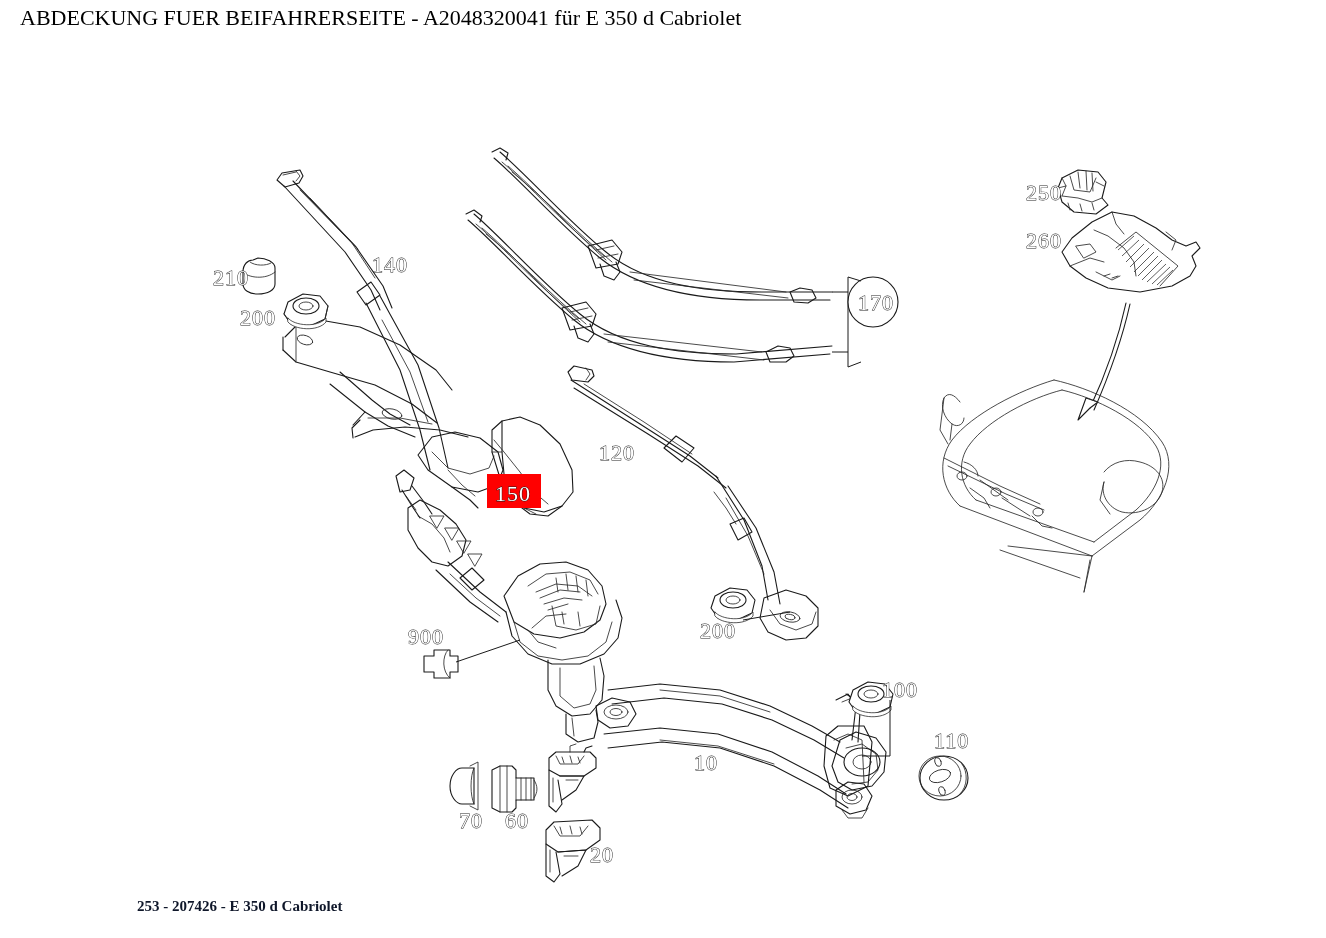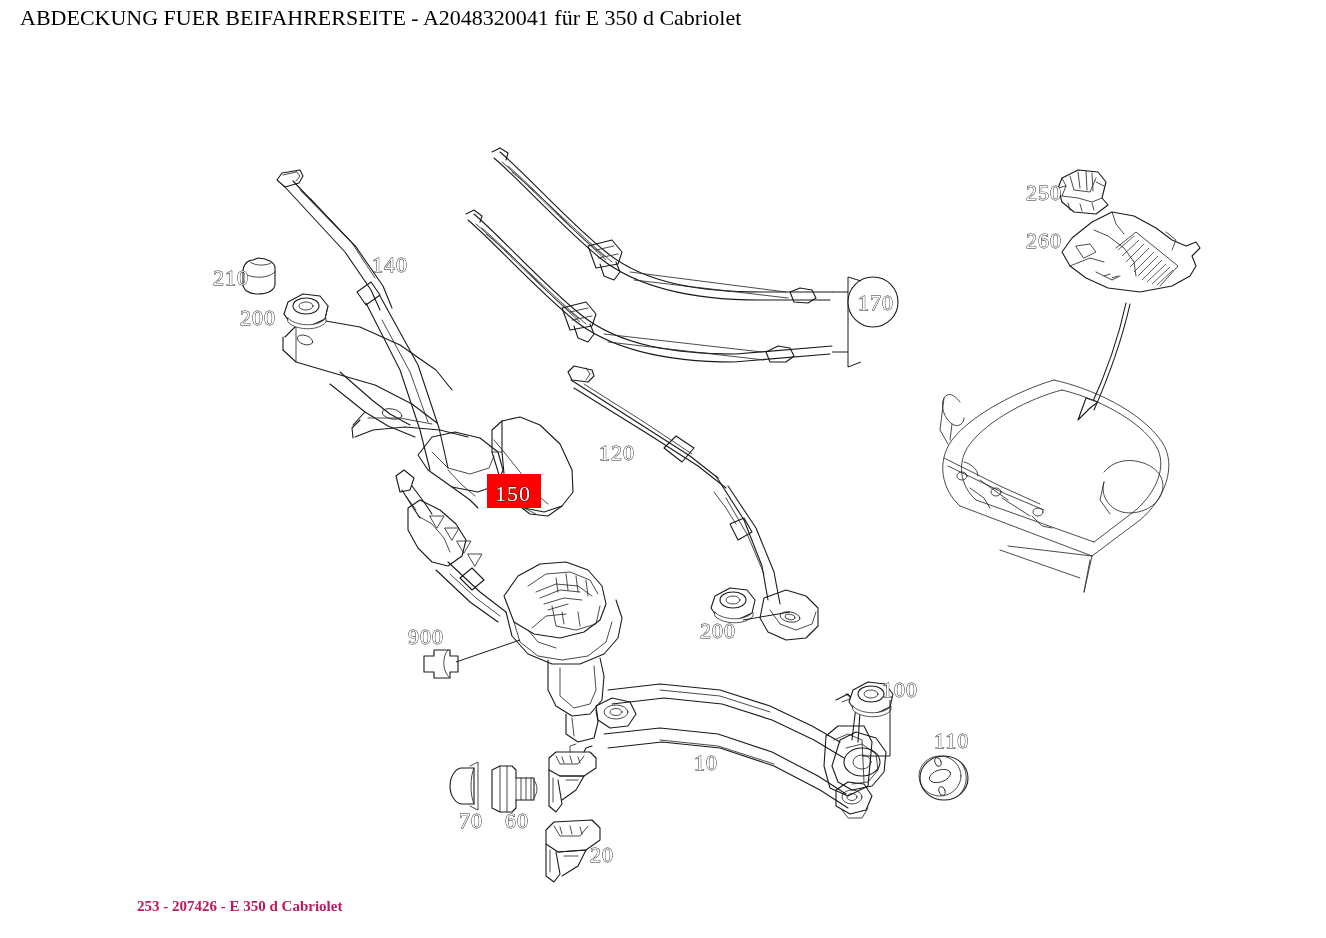--- a/index.html
+++ b/index.html
@@ -34,21 +34,21 @@
     color: #000;
   }
   .footer {
     position: absolute;
     left: 137px;
     top: 898px;
     font-size: 15px;
     font-family: "Liberation Serif", "DejaVu Serif", serif;
     font-weight: bold;
     white-space: nowrap;
-    color: #be185d;
+    color: #0f172a;
   }
   #artboard {
     position: absolute;
     left: 0;
     top: 0;
     width: 1326px;
     height: 938px;
   }
   svg.art {
     display: block;

